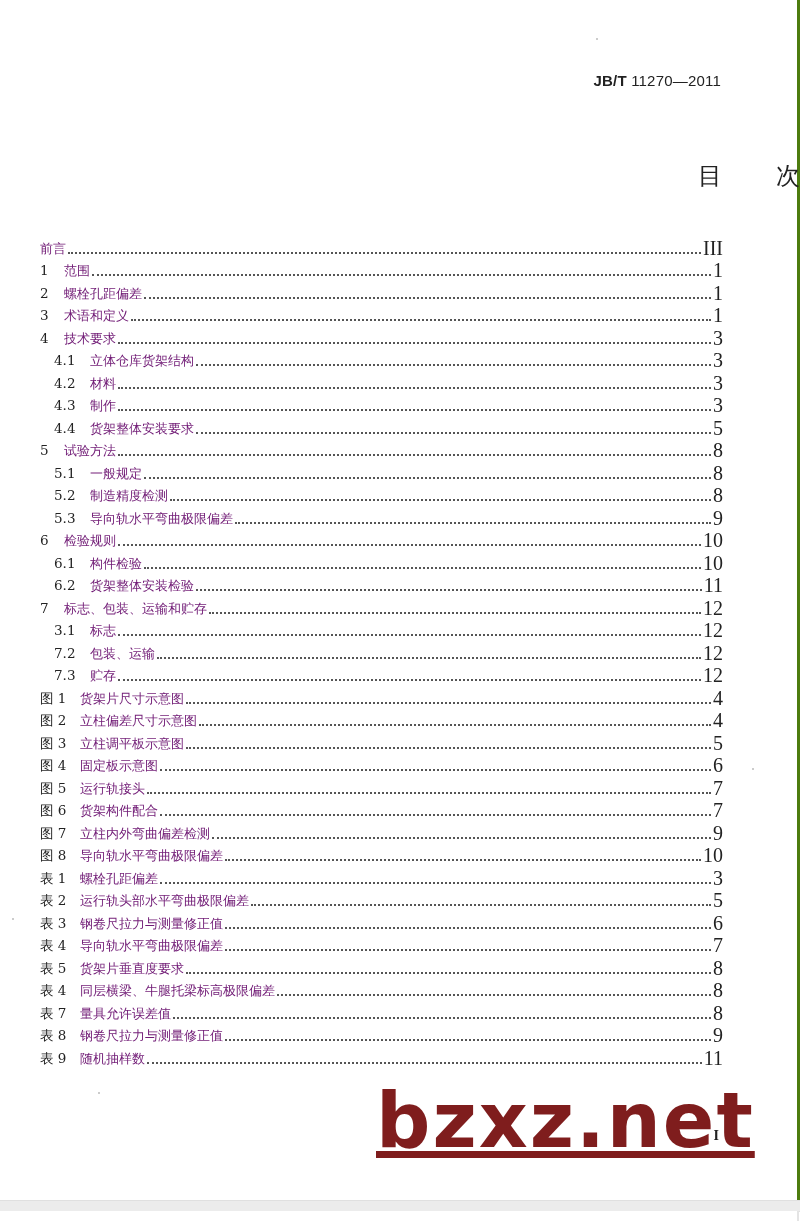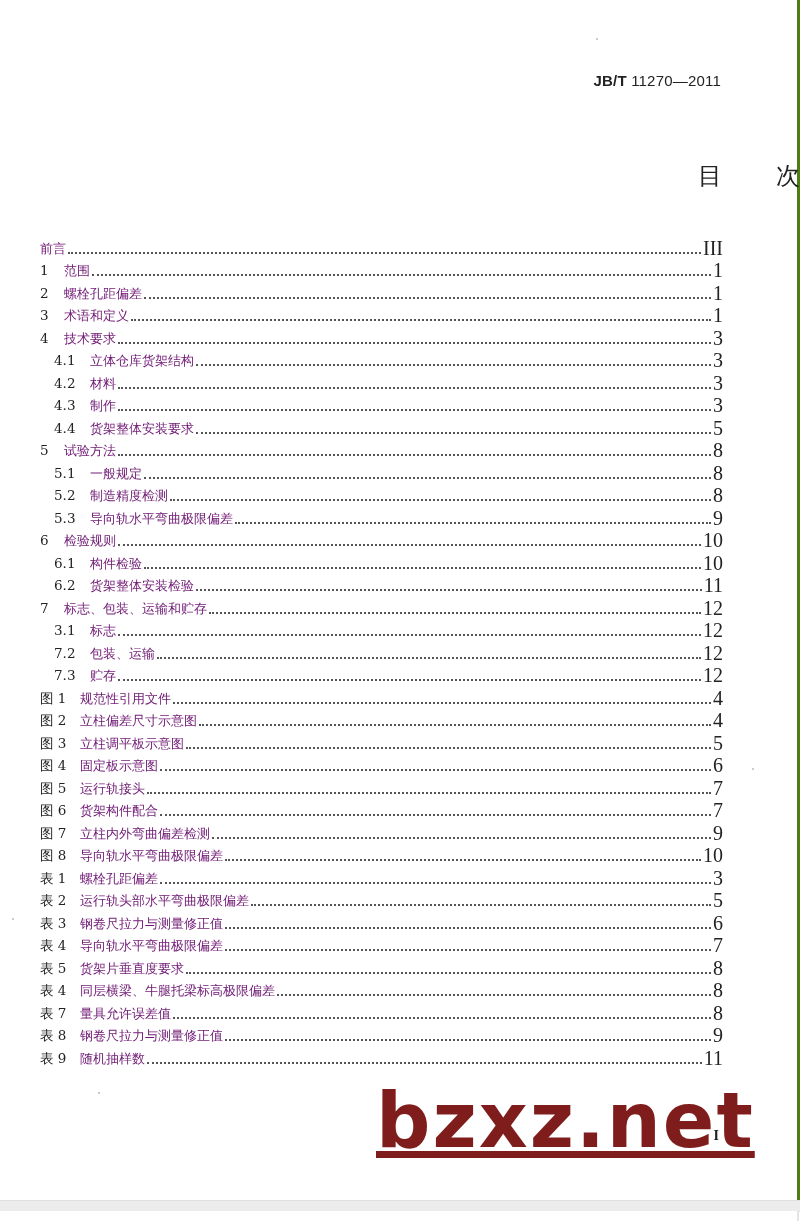--- a/index.html
+++ b/index.html
@@ -254,21 +254,21 @@
         <span class="label">
           <span class="num-col">7.3</span>
           <span class="text">贮存</span>
         </span>
         <span class="leader"></span>
         <span class="page-no">12</span>
       </div>
       <div class="toc-row fig">
         <span class="label">
           <span class="num-col">图 1</span>
-          <span class="text">规范性引用文件</span>
+          <span class="text">货架片尺寸示意图</span>
         </span>
         <span class="leader"></span>
         <span class="page-no">4</span>
       </div>
       <div class="toc-row fig">
         <span class="label">
           <span class="num-col">图 2</span>
           <span class="text">立柱偏差尺寸示意图</span>
         </span>
         <span class="leader"></span>

